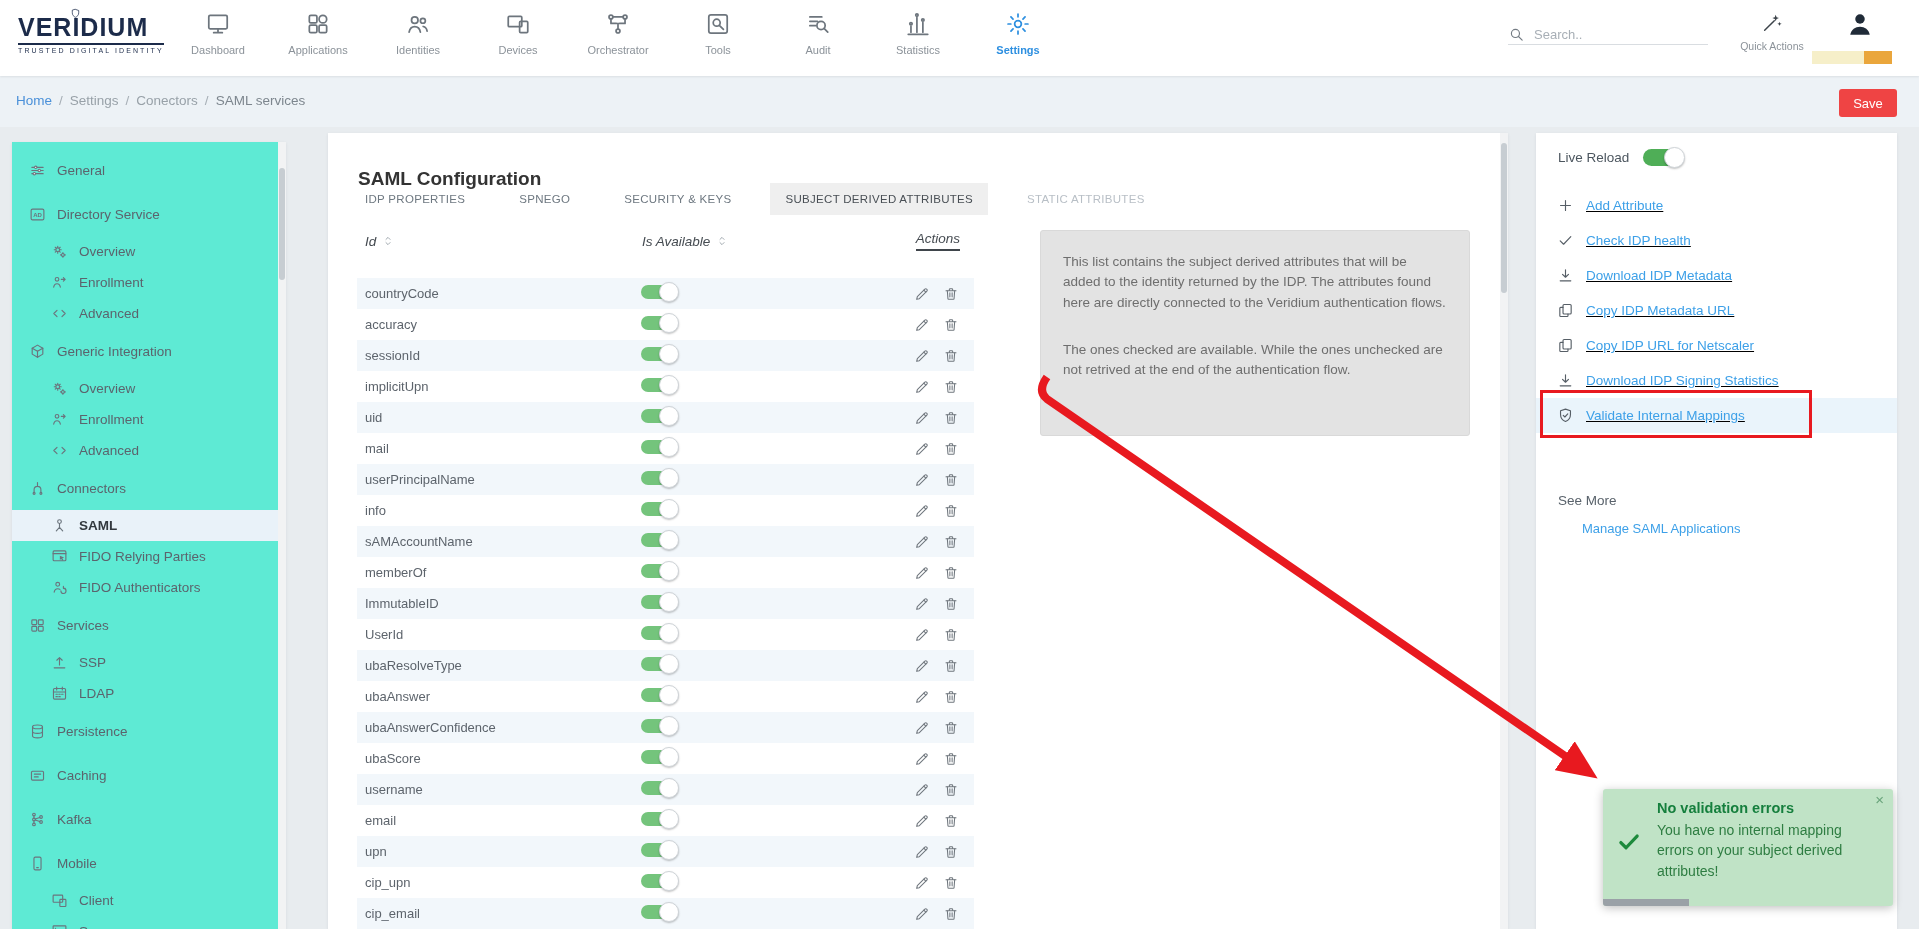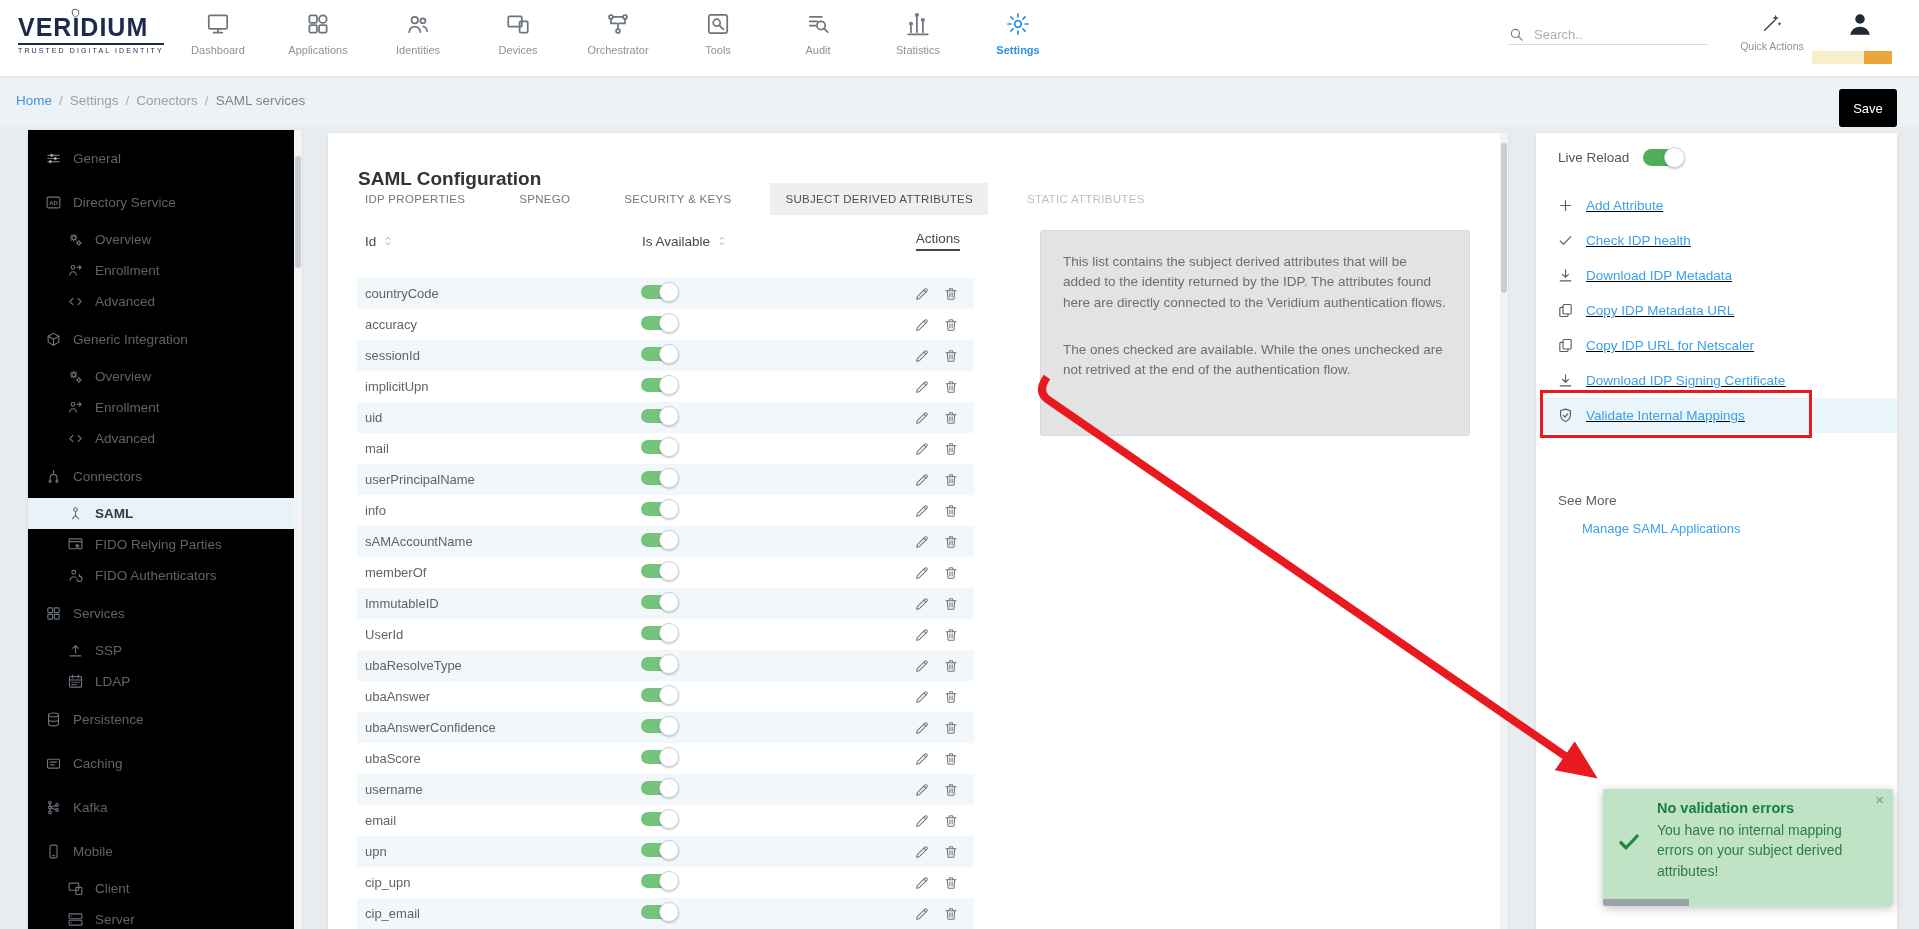--- a/index.html
+++ b/index.html
@@ -28,44 +28,44 @@
 .env-seg:first-child{width:52px;}
 .env-seg:last-child{width:28px;}
 
 
 .breadcrumb-bar{position:absolute;left:0;right:0;top:76px;height:51px;background:#edf2f6;}
 .breadcrumb{position:absolute;left:16px;top:17px;font-size:13.5px;color:#98a1a8;display:flex;gap:7px;}
 .bc-item{cursor:pointer;}
 .bc-item.link{color:#4a90d9;}
 .bc-item.current{color:#7d868e;cursor:default;}
 .bc-sep{color:#a6aeb5;}
-.save-btn{position:absolute;right:22px;top:13px;width:58px;height:38px;background:#000000;color:#fff;border:0;border-radius:3px;font-size:13px;font-family:inherit;cursor:pointer;}
-
-
-.sidebar-card{position:absolute;left:12px;top:130px;width:274px;bottom:0;background:#000000;box-shadow:0 1px 3px rgba(20,30,40,.08);overflow:hidden;margin-left:16px;}
+.save-btn{position:absolute;right:22px;top:13px;width:58px;height:28px;background:#ef4444;color:#fff;border:0;border-radius:3px;font-size:13px;font-family:inherit;cursor:pointer;}
+
+
+.sidebar-card{position:absolute;left:12px;top:142px;width:274px;bottom:0;background:#5eead4;box-shadow:0 1px 3px rgba(20,30,40,.08);overflow:hidden;}
 .side-items{padding-top:6px;}
 .side-item{display:flex;align-items:center;gap:11px;font-size:13.5px;color:#5b646d;cursor:pointer;}
 .side-item .icon{color:#6b747d;}
 .side-item.l0{height:44px;padding-left:17px;}
 .side-item.l1{height:31px;padding-left:39px;}
 .side-item.active{background:#e9f2f9;font-weight:bold;color:#33393f;}
 .sb-track{position:absolute;top:0;right:0;width:8px;bottom:0;background:#f2f3f4;}
 .sb-thumb{position:absolute;top:26px;right:1px;width:6px;height:112px;border-radius:3px;background:#c7cdd2;cursor:grab;}
 .main-thumb{top:10px;height:150px;}
 
 
 .main-card{position:absolute;left:328px;top:133px;width:1180px;bottom:0;background:#fff;box-shadow:0 1px 3px rgba(20,30,40,.08);overflow:hidden;}
 .main-title{position:absolute;left:30px;top:15px;font-size:19px;color:#333;font-weight:bold;margin-top:20px;}
 .tabs{position:absolute;left:22px;top:50px;display:flex;gap:24px;align-items:flex-start;}
 .tab{font-size:11.5px;letter-spacing:.3px;color:#6e7881;padding:10px 15px;cursor:pointer;white-space:nowrap;}
 .tab.active{background:#efefef;color:#494f55;}
 .tab.disabled{color:#b8bfc6;cursor:default;}
 .table{position:absolute;left:29px;top:92px;width:617px;}
 .thead{display:grid;grid-template-columns:277px 212px 1fr;height:32px;align-items:center;font-size:13.5px;color:#454b51;}
-.th{display:flex;align-items:center;gap:5px;padding-left:8px;}
+.th{display:flex;align-items:center;gap:5px;padding-left:8px;font-style:italic;}
 .th .icon{color:#9aa2a9;}
 .th-actions{justify-content:flex-end;padding-right:14px;}
 .th-actions .th-label{border-bottom:2px solid #3f454b;padding-bottom:3px;}
 .tbody{margin-top:21px;}
 .trow{display:grid;grid-template-columns:277px 212px 1fr;height:31px;align-items:center;font-size:13px;color:#5d646c;}
 .trow.alt{background:#f2f7fb;}
 .cell-id{padding-left:8px;}
 .cell-toggle{padding-left:7px;}
 .cell-actions{display:flex;justify-content:flex-end;gap:11px;padding-right:14px;}
 .icon-btn{border:0;background:none;padding:0;color:#70777e;cursor:pointer;width:18px;height:18px;display:inline-flex;align-items:center;justify-content:center;}
@@ -1052,21 +1052,21 @@
           </svg>
         </span>
         <span>Copy IDP URL for Netscaler</span>
       </div>
       <div class="action-row">
         <span class="icon">
           <svg viewBox="0 0 24 24" width="17" height="17" fill="none" stroke="currentColor" stroke-width="1.6" stroke-linecap="round" stroke-linejoin="round" aria-hidden="true">
             <path d="M12 4v10.5M7.8 10.3l4.2 4.2 4.2-4.2M4.5 19.5h15"></path>
           </svg>
         </span>
-        <span>Download IDP Signing Certificate</span>
+        <span>Download IDP Signing Statistics</span>
       </div>
       <div class="action-row highlighted">
         <span class="icon">
           <svg viewBox="0 0 24 24" width="17" height="17" fill="none" stroke="currentColor" stroke-width="1.6" stroke-linecap="round" stroke-linejoin="round" aria-hidden="true">
             <path d="M12 3l7 2.4v5.1c0 4.8-2.9 8.3-7 9.9-4.1-1.6-7-5.1-7-9.9V5.4z"></path>
             <path d="M8.8 11.8l2.3 2.3 4.1-4.3"></path>
           </svg>
         </span>
         <span>Validate Internal Mappings</span>
       </div>

